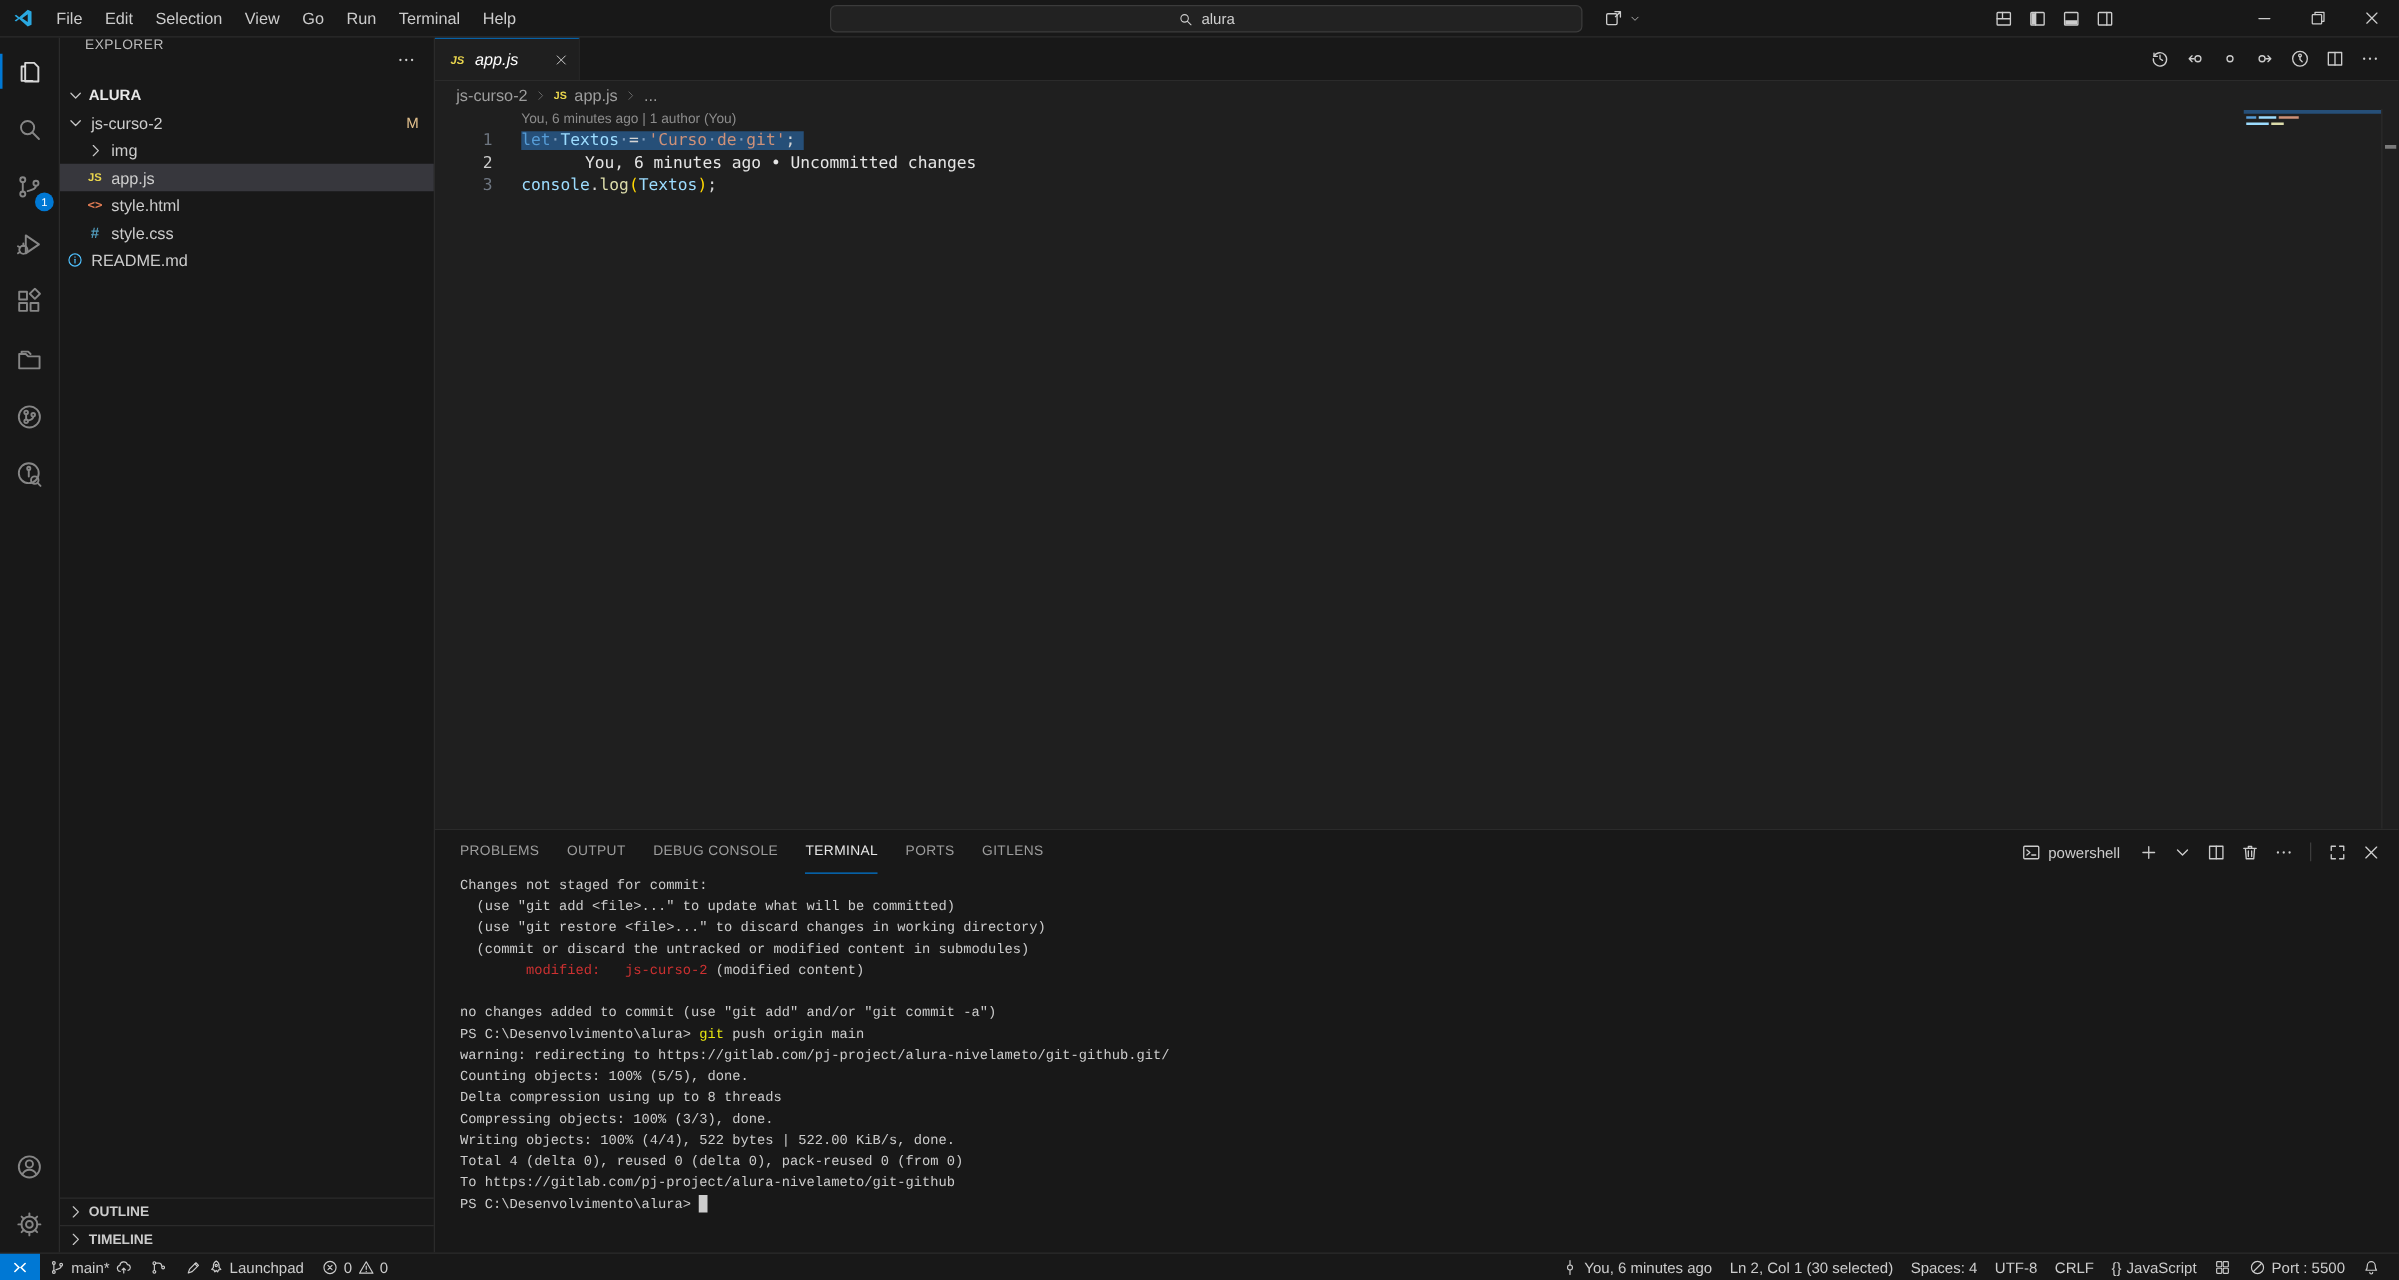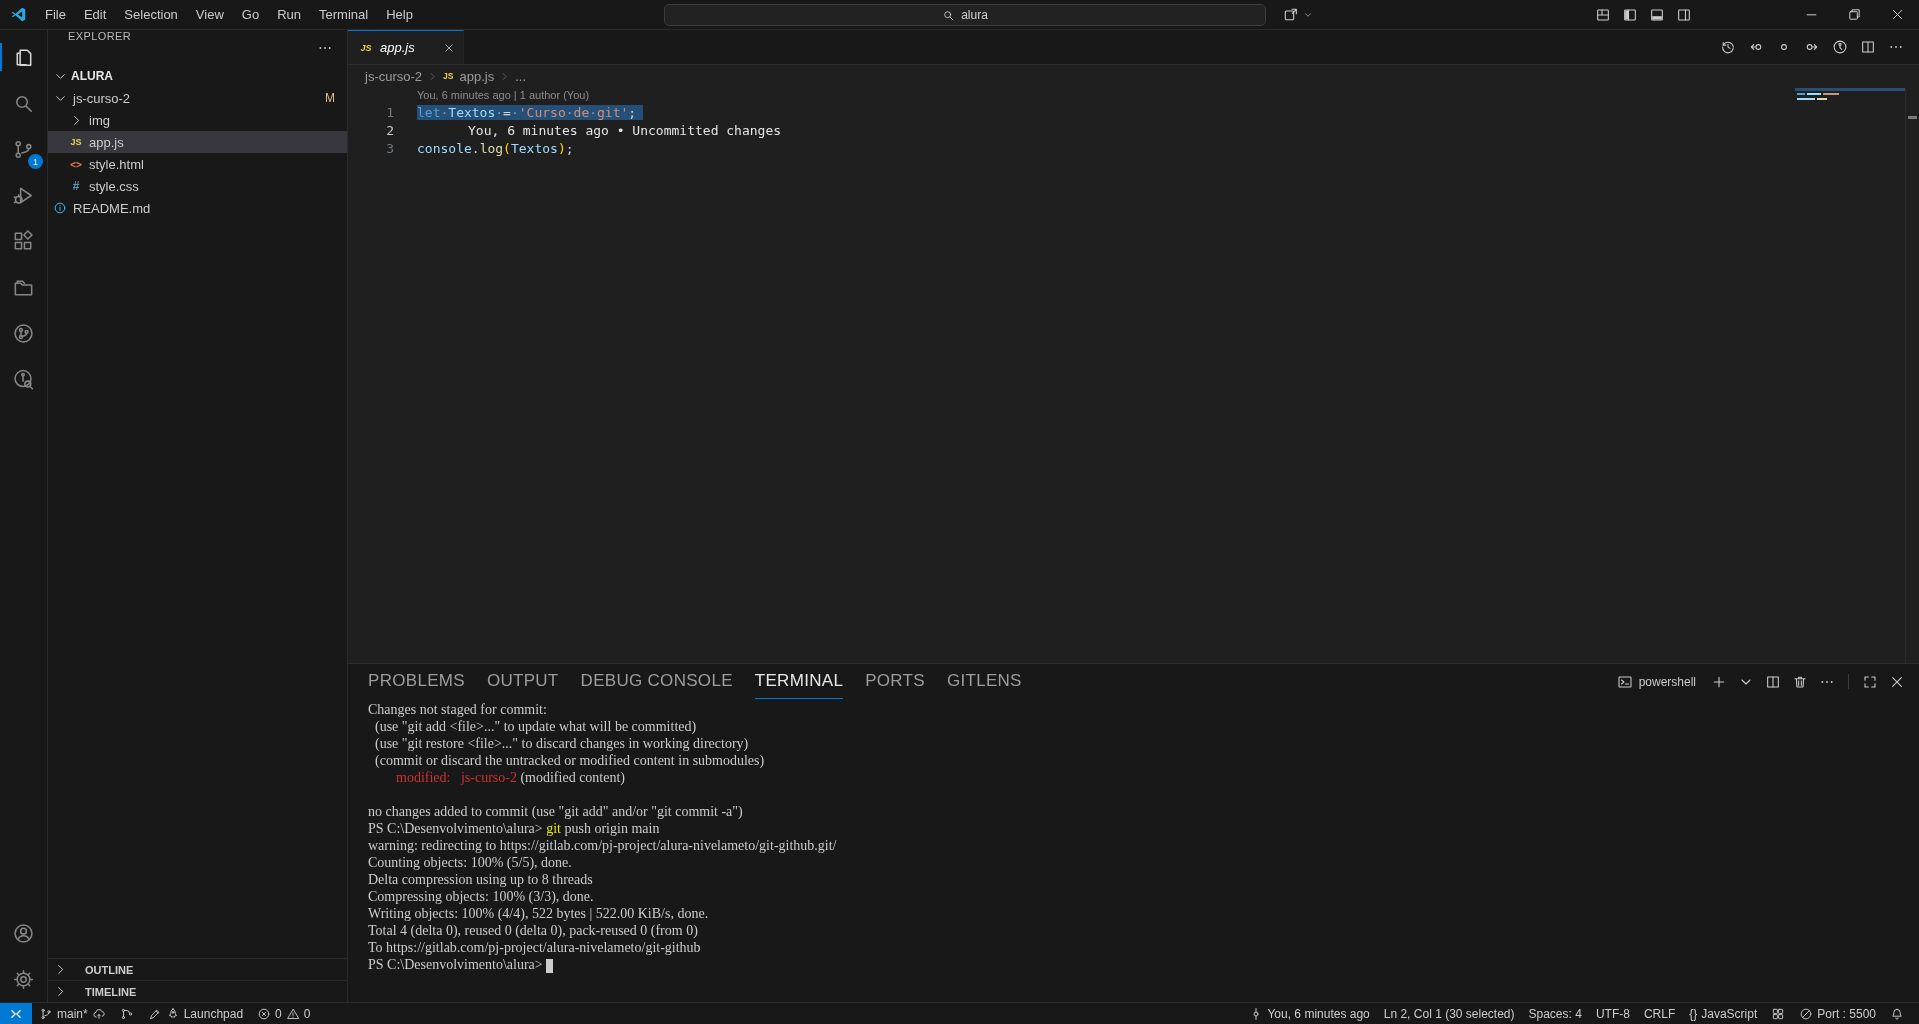--- a/index.html
+++ b/index.html
@@ -53,21 +53,21 @@
   .tree-row.selected{background:#37373d}
   .fi{width:16px;flex:0 0 16px;text-align:center;font-weight:700;display:inline-flex;align-items:center;justify-content:center}
   .fi-js{color:#e8d44d;font-size:9px}
   .fi-html{color:#e07b53;font-size:10px;font-family:"DejaVu Sans Mono",monospace}
   .fi-css{color:#519aba;font-size:12px}
   .fi svg{width:14px;height:14px}
   .tree-label{margin-left:5px}
   .badge-m{margin-left:auto;margin-right:12px;color:#e2c08d;font-size:12px}
   .tree-fill{flex:1}
   .side-section{flex:0 0 22px;border-top:1px solid #2b2b2b;display:flex;align-items:center;
-    padding-left:4px;gap:17px;font-size:11px;font-weight:700;color:#cccccc}
+    padding-left:4px;gap:3px;font-size:11px;font-weight:700;color:#cccccc}
 
   
   .main{flex:1;display:flex;flex-direction:column;min-width:0;background:#1f1f1f}
   .tabbar{flex:0 0 35px;background:#181818;border-bottom:1px solid #2b2b2b;display:flex}
   .tab{width:116px;background:#1f1f1f;border-right:1px solid #252525;border-top:1px solid #0078d4;
     display:flex;align-items:center;padding:0 8px 0 10px;gap:6px;color:#ffffff;font-style:italic}
   .tab .close{margin-left:auto;font-style:normal;color:#cccccc}
   .tab .close svg{width:12px;height:12px}
   .editor-actions{margin-left:auto;display:flex;align-items:center;gap:2px;padding-right:10px;color:#cccccc}
   .ea-btn{width:26px;height:26px;display:flex;align-items:center;justify-content:center}
@@ -90,28 +90,28 @@
   .minimap{position:absolute;top:0;right:14px;width:110px;height:576px}
   .mm-sel{position:absolute;top:1px;left:0;right:0;height:3px;background:#264f78}
   .mm-strip{position:absolute;height:2px}
   .overview-ruler{position:absolute;top:0;right:0;width:14px;height:576px;border-left:1px solid #2b2b2b}
   .or-marker{position:absolute;top:29px;left:2px;right:2px;height:3px;background:#7a7a7a}
 
   
   .panel{flex:0 0 339px;background:#181818;border-top:1px solid #2b2b2b;display:flex;flex-direction:column}
   .panel-header{flex:0 0 35px;display:flex;align-items:center;padding:0 10px 0 20px}
   .panel-tabs{display:flex;gap:22px;height:35px}
-  .panel-tab{display:flex;align-items:center;font-size:17px;letter-spacing:.3px;color:#9d9d9d;
+  .panel-tab{display:flex;align-items:center;font-size:11px;letter-spacing:.3px;color:#9d9d9d;
     border-bottom:1px solid transparent}
   .panel-tab.active{color:#e7e7e7;border-bottom-color:#0078d4}
   .panel-actions{margin-left:auto;display:flex;align-items:center;gap:3px;color:#cccccc}
   .shell-label{display:flex;align-items:center;gap:6px;font-size:12px;margin-right:8px}
   .pa-btn{width:24px;height:24px;display:flex;align-items:center;justify-content:center}
   .pa-sep{width:1px;height:15px;background:#3c3c3c;margin:0 6px}
-  .terminal{flex:1;padding:2px 0 0 20px;font-family:Liberation Serif, serif;font-size:14px;
+  .terminal{flex:1;padding:2px 0 0 20px;font-family:Liberation Mono, monospace;font-size:11px;
     line-height:17px;color:#cccccc;overflow:hidden}
   .t-line{height:17px;white-space:pre}
   .t-red{color:#cd3131}.t-yellow{color:#e5e510}
   .t-cursor{display:inline-block;width:7px;height:14px;background:#cccccc;vertical-align:middle}
 
   
   .statusbar{flex:0 0 22px;background:#181818;border-top:1px solid #2b2b2b;display:flex;
     align-items:stretch;font-size:12px;color:#cccccc}
   .sb-group{display:flex}
   .sb-right{margin-left:auto;padding-right:8px}

